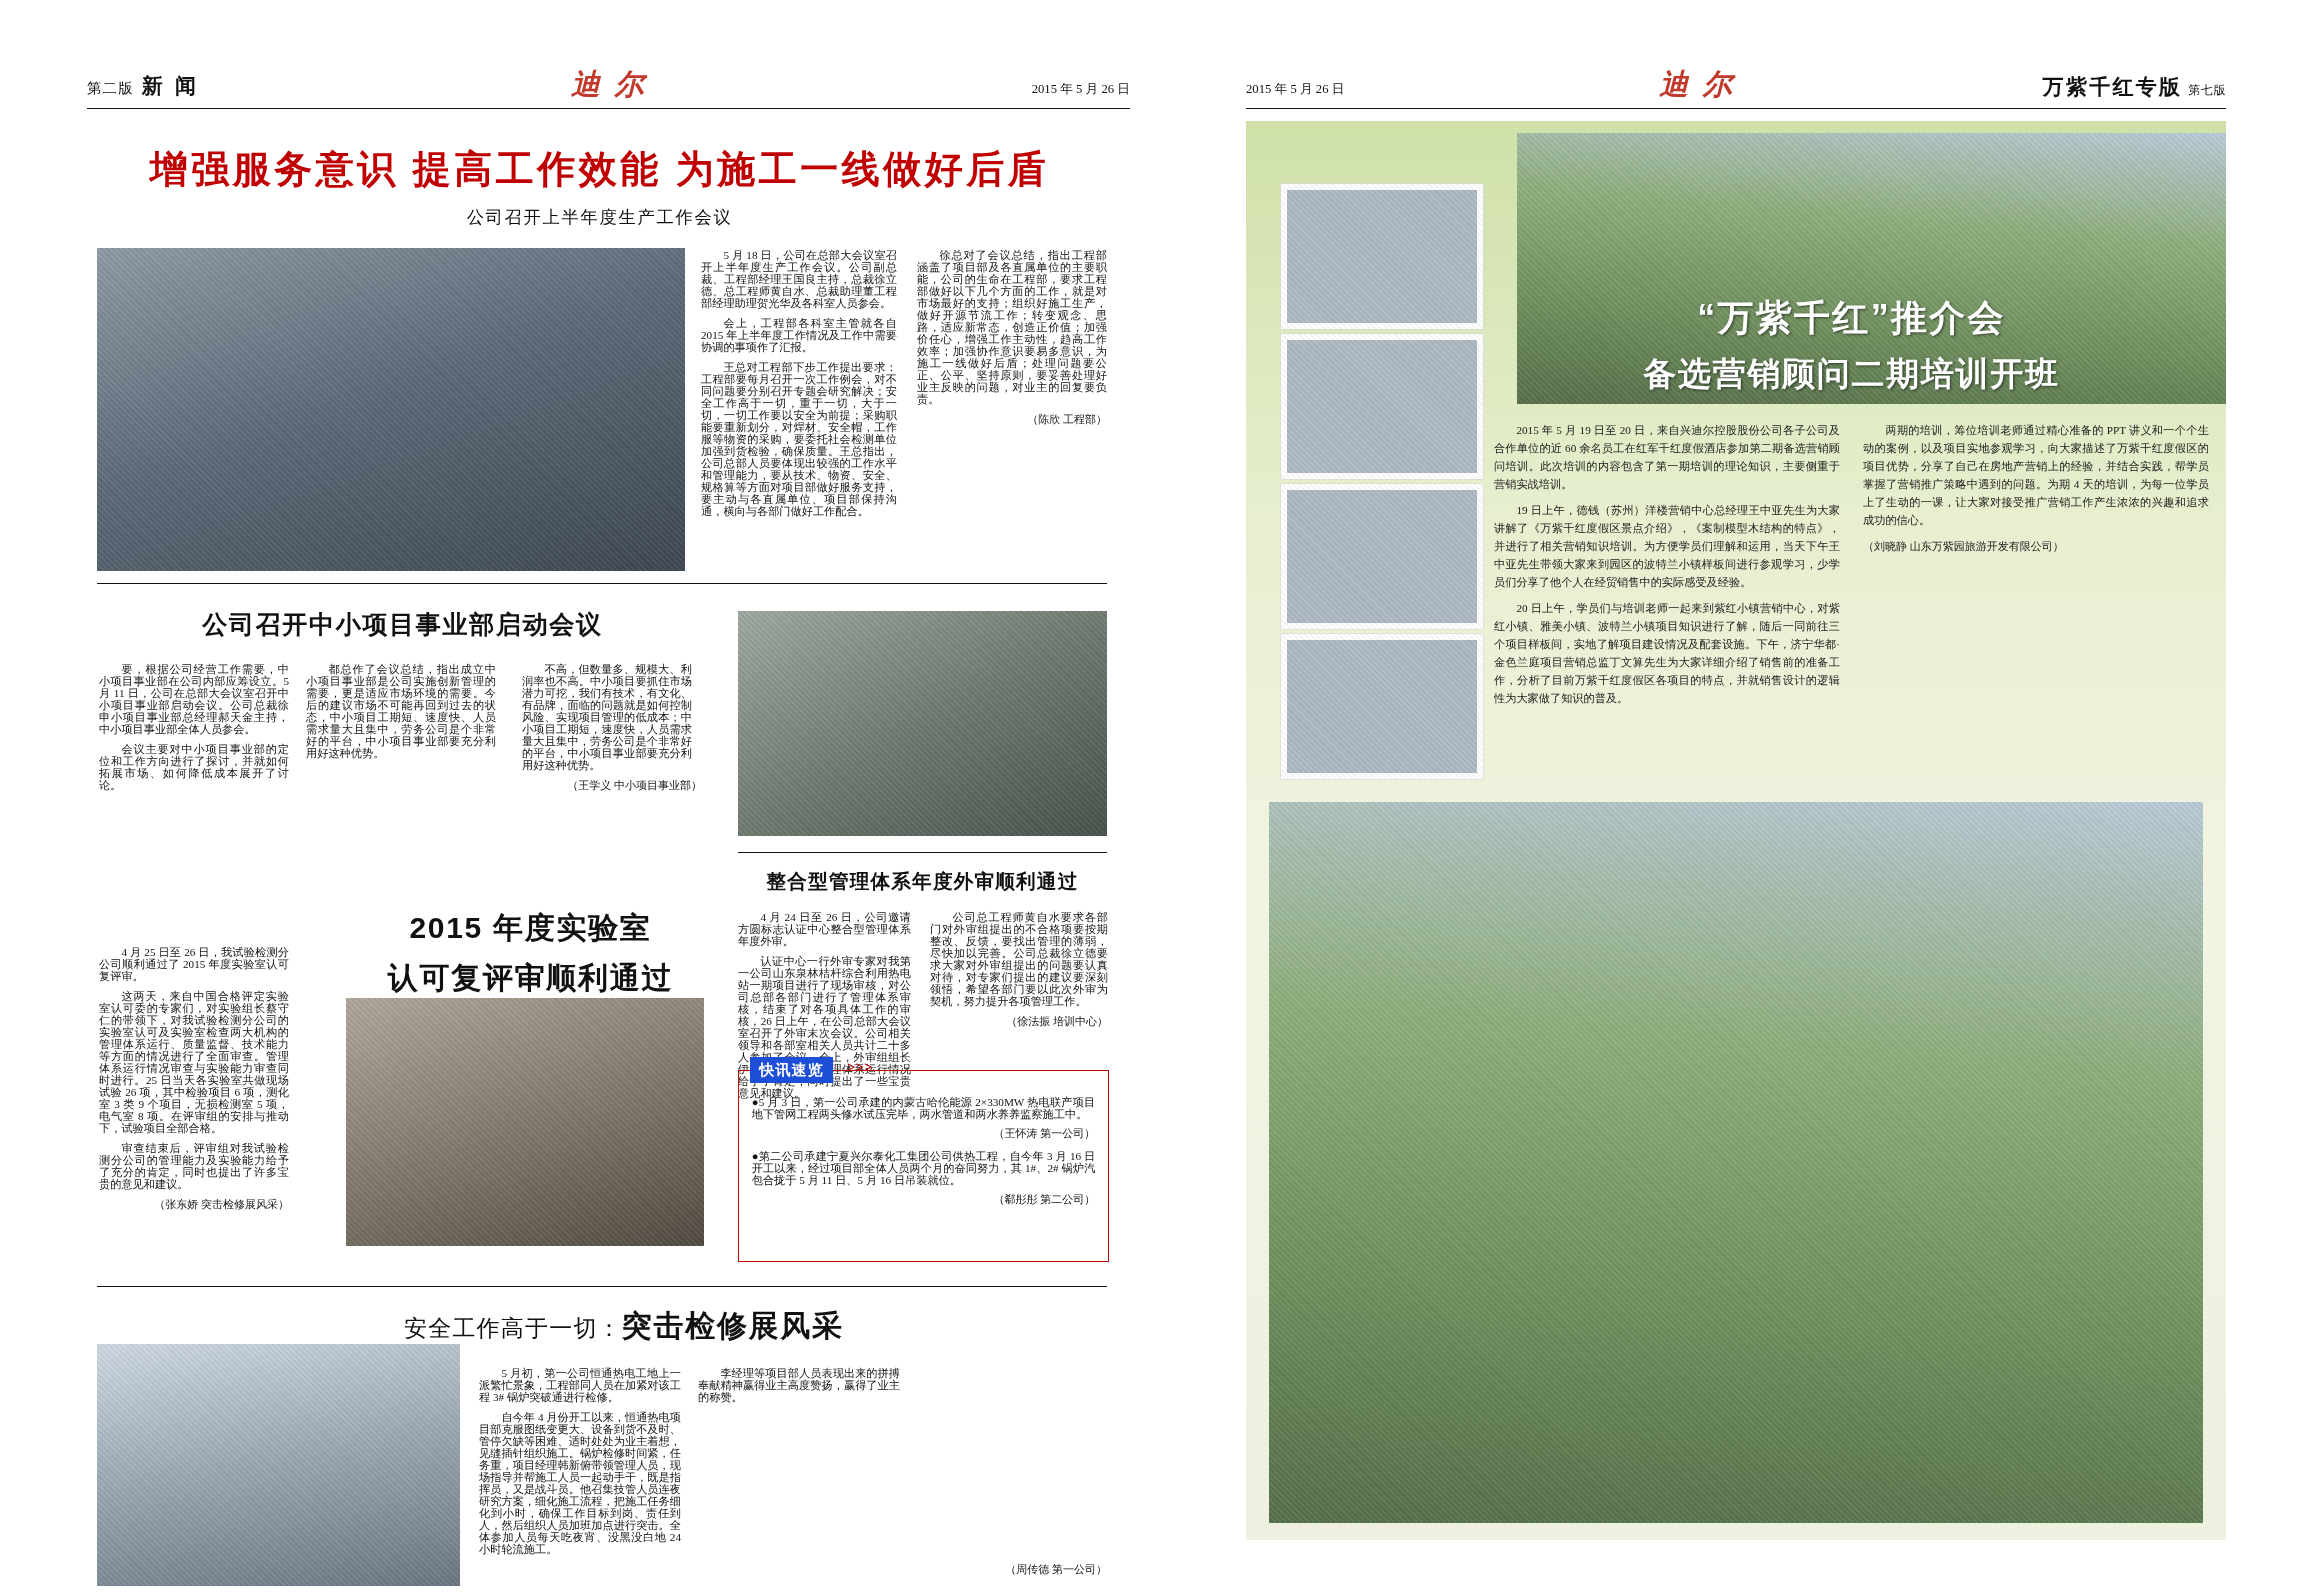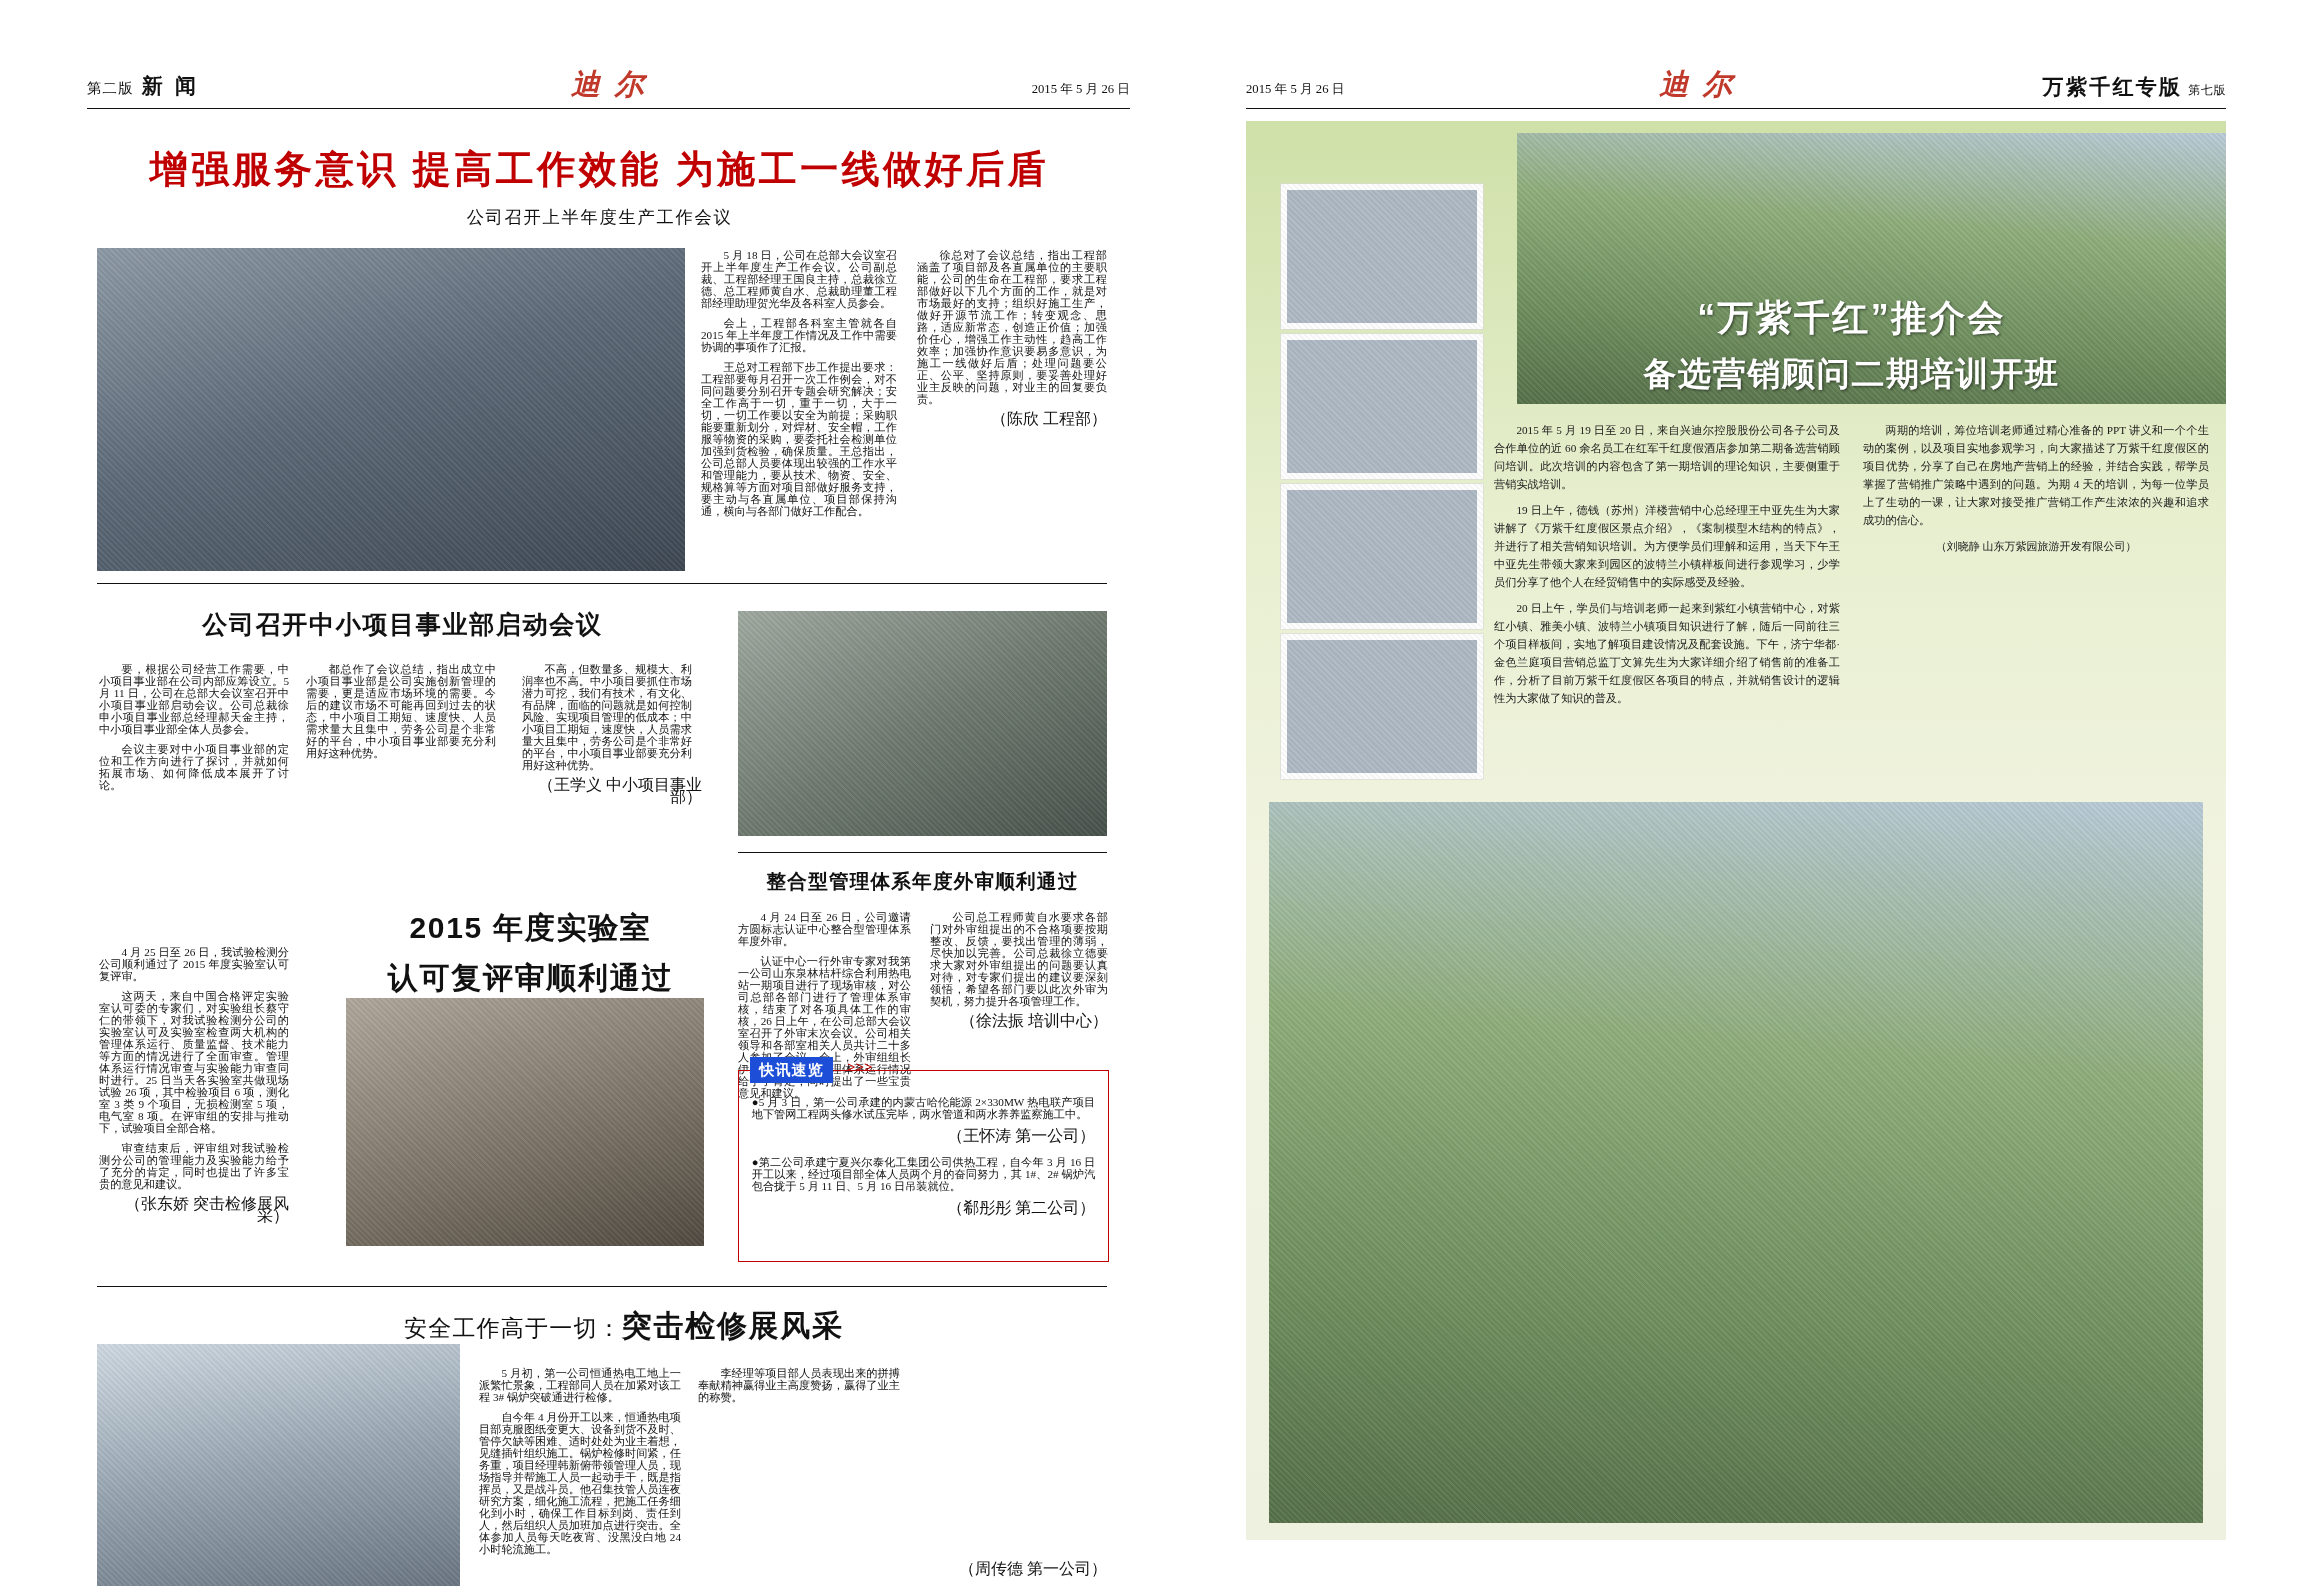--- a/index.html
+++ b/index.html
@@ -19,21 +19,21 @@
   .headline{position:absolute;left:92px;width:1015px;top:144px;text-align:center;}
   .headline h1{margin:0;font-size:38px;font-weight:bold;color:#c00000;letter-spacing:3.5px;font-family:"Liberation Sans",sans-serif;}
   .headline h2{margin:10.4px 0 0;font-size:17.3px;font-weight:normal;color:#111;letter-spacing:1.7px;}
 
   .photo{background:#b9c3cb;position:absolute;overflow:hidden;}
 
   .htext{font-size:11.2px;line-height:12px;text-align:justify;color:#111;}
 
   .subhead{font-size:25px;font-weight:bold;letter-spacing:1.7px;text-align:center;font-family:"Liberation Sans",sans-serif;}
   .subhead2{font-size:23px;font-weight:bold;letter-spacing:1.2px;text-align:center;font-family:"Liberation Sans",sans-serif;}
-  .byline{font-size:16px;text-align:right;}
+  .byline{font-size:11px;text-align:right;}
   .rule{position:absolute;background:#111;}
 
   .kx-box{position:absolute;border:1.2px solid #c00000;}
   .kx-title{position:absolute;background:#1d4ed8;color:#fff;font-size:15px;font-weight:bold;padding:3.5px 9.2px;letter-spacing:1.2px;font-family:"Liberation Sans",sans-serif;}
   .kx-arrow{color:#c00000;font-weight:bold;font-size:15px;}
 
   
   .r-masthead{position:absolute;left:1246px;width:980px;top:63px;height:45px;border-bottom:1.7px solid #111;}
   .r-date{position:absolute;left:0;bottom:10.4px;font-size:12.7px;}
   .r-title{position:absolute;right:0;bottom:7px;font-size:21px;font-weight:bold;letter-spacing:2.3px;font-family:"Liberation Sans",sans-serif;}
@@ -44,21 +44,21 @@
      background:linear-gradient(180deg,#cfe0a8 0%,#e7efcf 28%,#f2f4e2 55%,#eef1e0 100%);overflow:hidden;}
   .stamp{position:absolute;background:#fff;padding:5.8px;box-shadow:0 0 0 0.6px #d8d8d8;}
   .stamp .in{width:100%;height:100%;background:#aeb9c4;}
 
   .r-headline{position:absolute;color:#fff;text-align:center;font-family:"Liberation Sans",sans-serif;font-weight:bold;
      text-shadow:1.2px 1.2px 2.9px rgba(0,0,0,.55);}
   .r-headline .l1{font-size:36px;letter-spacing:2.3px;}
   .r-headline .l2{font-size:33px;letter-spacing:1.7px;margin-top:9.2px;}
 
   .r-body{position:absolute;font-size:11.2px;line-height:18px;text-align:justify;color:#1a1a1a;}
-  .r-byline{font-size:11px;text-align:center;margin-top:5.8px;}
+  .r-byline{font-size:11px;text-align:left;margin-top:5.8px;}
 
   
   .p-room{background:linear-gradient(160deg,#8e9aa6 0%,#5d6a78 45%,#3d4752 100%);}
   .p-meet{background:linear-gradient(150deg,#9fa9a0 0%,#6f7a70 50%,#47524b 100%);}
   .p-hall{background:linear-gradient(160deg,#c2b9a8 0%,#8d7f6b 55%,#5c5346 100%);}
   .p-crowd{background:linear-gradient(185deg,#b9cbd8 0%,#8fae7c 35%,#6f8f5e 70%,#56704a 100%);}
   .p-site{background:linear-gradient(170deg,#cfd9e2 0%,#98a6b2 50%,#6b7683 100%);}
   .p-lab{background:linear-gradient(160deg,#b0a79b 0%,#7d7568 55%,#504a41 100%);}
   .p-pod{background:linear-gradient(150deg,#d7c9a8 0%,#a08e6c 55%,#6a5b42 100%);}
   .noise{position:absolute;inset:0;opacity:.22;

